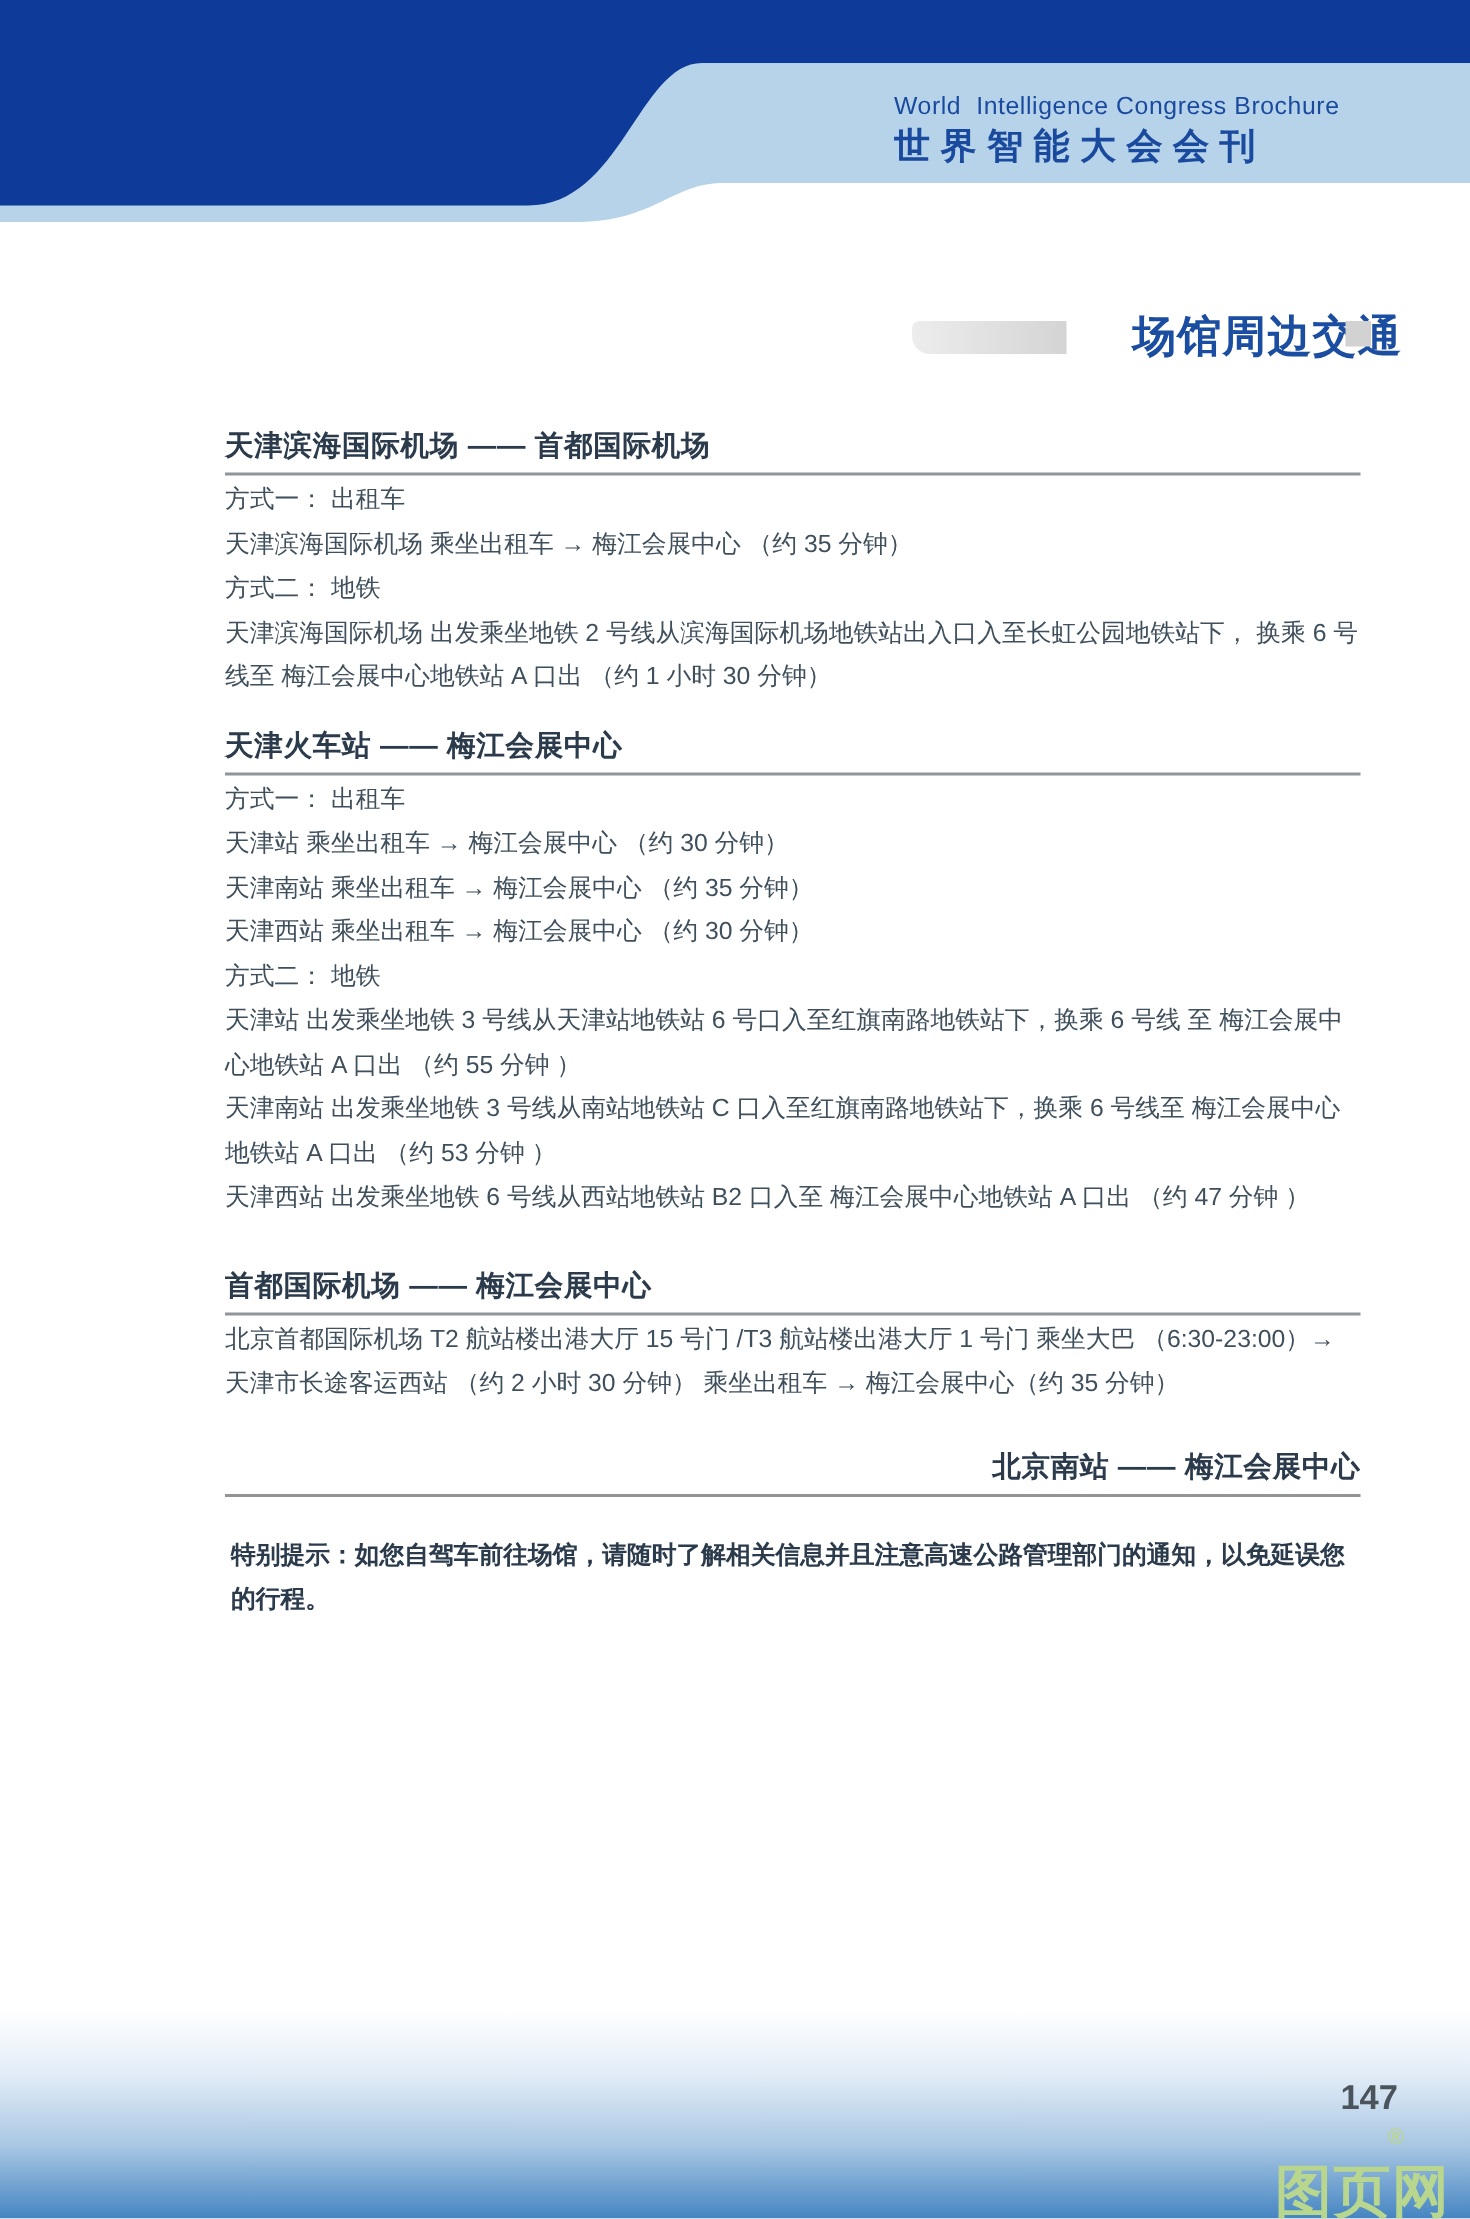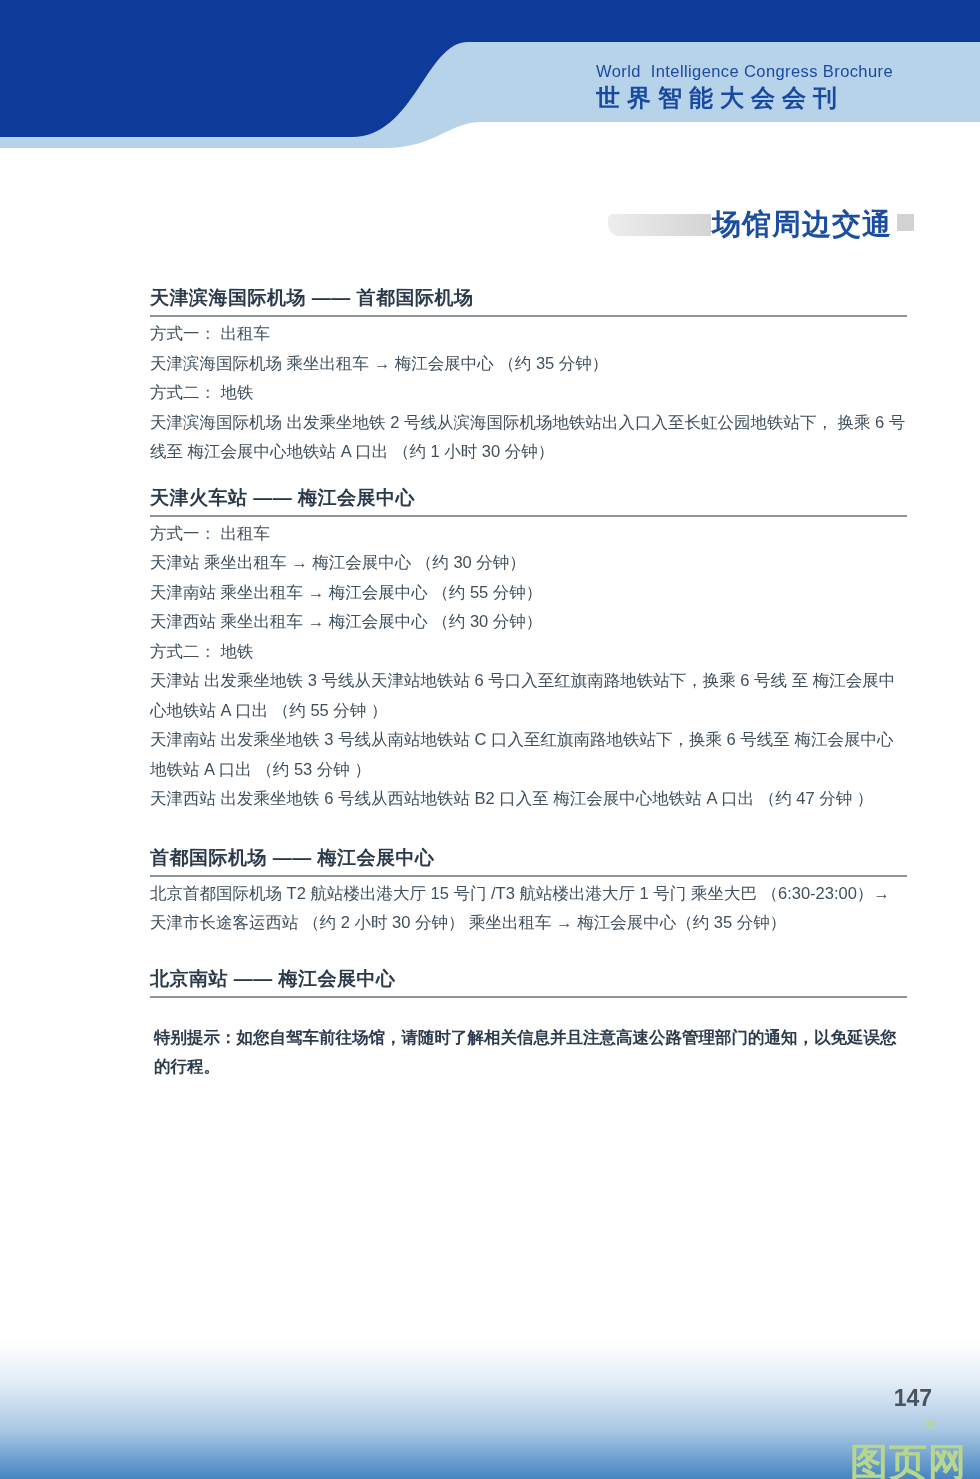--- a/index.html
+++ b/index.html
@@ -24,20 +24,21 @@
   
   .title-bar{
     position:absolute;left:608px;top:214px;width:103px;height:22px;
     background:linear-gradient(to right,#ededed,#d4d4d4);
     border-radius:5px 0 0 12px;
   }
   .page-title{
     position:absolute;left:712px;top:205px;width:190px;height:32px;
     font-size:29px;font-weight:bold;color:#1b4da1;letter-spacing:1px;
     white-space:nowrap;
+    padding-left:43px;
   }
   .title-square{
     position:absolute;left:897px;top:214px;width:17px;height:17px;
     background:#d2d2d2;
   }
   
   .content{
     position:absolute;left:150px;top:0;width:757px;
     color:#3f4f5c;font-size:16.5px;line-height:29.5px;
   }
@@ -45,21 +46,21 @@
     margin:0;font-size:19px;line-height:22px;font-weight:bold;
     color:#2b3b4c;letter-spacing:.5px;
   }
   .section .rule{
     height:0;border-top:2px solid #8f9599;margin:6px 0 2px 0;
   }
   .section p{margin:0;}
   .sec-1{margin-top:287px;}
   .sec-2{margin-top:20px;}
   .sec-3{margin-top:33px;}
-  .sec-4{margin-top:30px;}
+  .sec-4{margin-top:30px;text-align:right;}
   .notice{
     margin:25px 0 0 4px;font-weight:bold;color:#2b3b4c;
     font-size:16.5px;line-height:29.5px;
   }
   
   .footer-gradient{
     position:absolute;left:0;top:1340px;width:980px;height:139px;
     background:linear-gradient(to bottom,
       rgba(255,255,255,0) 0%, #e3edf7 30%, #a9c7e3 65%, #4585c2 100%);
   }
@@ -104,21 +105,21 @@
     <p>天津滨海国际机场 乘坐出租车 → 梅江会展中心 （约 35 分钟）</p>
     <p>方式二： 地铁</p>
     <p>天津滨海国际机场 出发乘坐地铁 2 号线从滨海国际机场地铁站出入口入至长虹公园地铁站下， 换乘 6 号线至 梅江会展中心地铁站 A 口出 （约 1 小时 30 分钟）</p>
   </div>
 
   <div class="section sec-2">
     <h2>天津火车站 —— 梅江会展中心</h2>
     <div class="rule"></div>
     <p>方式一： 出租车</p>
     <p>天津站 乘坐出租车 → 梅江会展中心 （约 30 分钟）</p>
-    <p>天津南站 乘坐出租车 → 梅江会展中心 （约 55 分钟）</p>
+    <p>天津南站 乘坐出租车 → 梅江会展中心 （约 35 分钟）</p>
     <p>天津西站 乘坐出租车 → 梅江会展中心 （约 30 分钟）</p>
     <p>方式二： 地铁</p>
     <p>天津站 出发乘坐地铁 3 号线从天津站地铁站 6 号口入至红旗南路地铁站下，换乘 6 号线 至 梅江会展中心地铁站 A 口出 （约 55 分钟 ）</p>
     <p>天津南站 出发乘坐地铁 3 号线从南站地铁站 C 口入至红旗南路地铁站下，换乘 6 号线至 梅江会展中心地铁站 A 口出 （约 53 分钟 ）</p>
     <p>天津西站 出发乘坐地铁 6 号线从西站地铁站 B2 口入至 梅江会展中心地铁站 A 口出 （约 47 分钟 ）</p>
   </div>
 
   <div class="section sec-3">
     <h2>首都国际机场 —— 梅江会展中心</h2>
     <div class="rule"></div>

